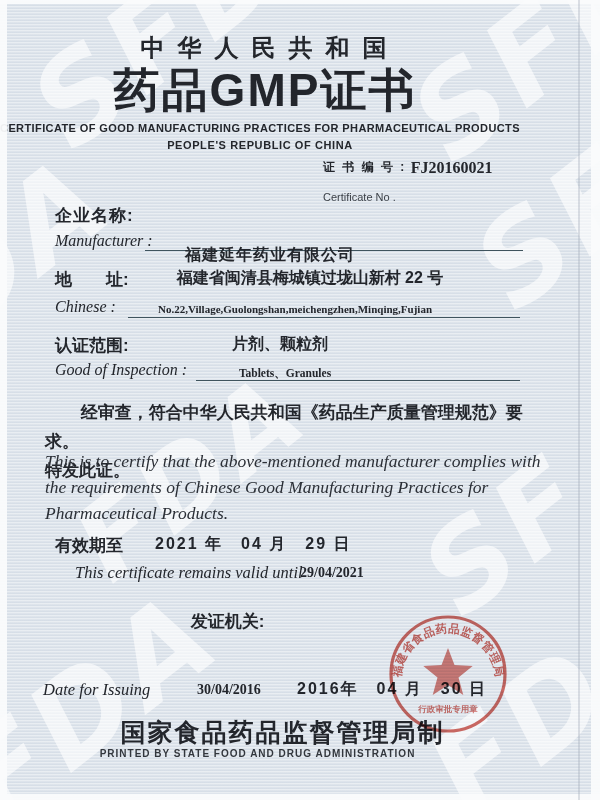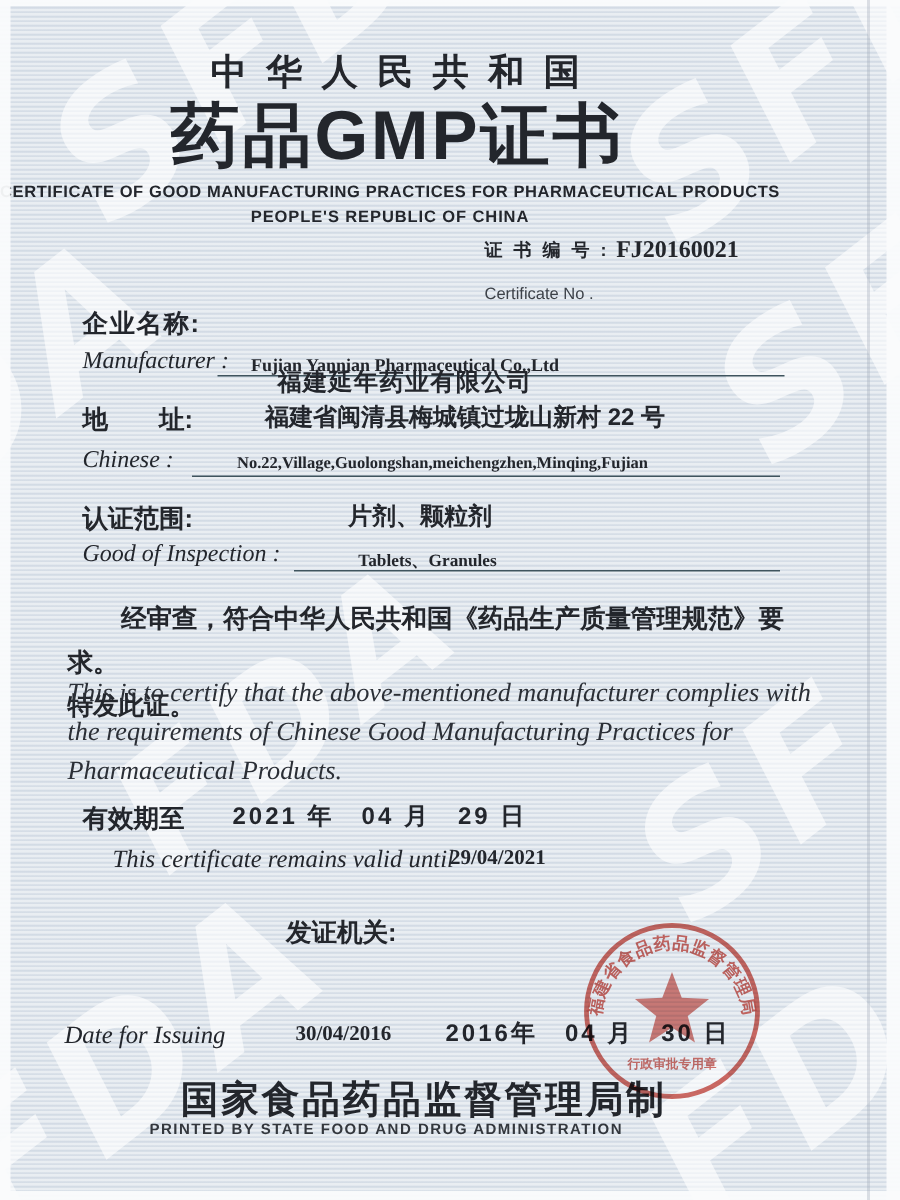--- a/index.html
+++ b/index.html
@@ -52,21 +52,20 @@
   <div class="abs ink" style="left:323px;top:158px;">
     <span class="cn-bold" style="font-size:12px;letter-spacing:2px;vertical-align:middle;">证 书 编 号 :</span>
     <span class="serif-b" style="font-size:16px;vertical-align:middle;">FJ20160021</span>
     <div style="font-size:11px;color:#3c4148;margin-top:14px;">Certificate No .</div>
   </div>
 
   <div class="abs ink cn-bold" style="left:55px;top:204px;font-size:17px;letter-spacing:1px;">企业名称:</div>
   <div class="abs ink center" style="left:160px;top:204px;width:220px;font-size:16px;font-weight:600;letter-spacing:1px;margin-top:41px;">福建延年药业有限公司</div>
   <div class="abs ink serif-i" style="left:55px;top:232px;font-size:16px;">Manufacturer :</div>
   <div class="uline" style="left:145px;top:232px;width:378px;height:18px;"></div>
-  <div class="abs ink serif-b center" style="left:160px;top:236px;width:220px;font-size:12px;">Fujian Yannian Pharmaceutical Co.,Ltd</div>
 
   <div class="abs ink cn-bold" style="left:55px;top:268px;font-size:17px;">地　　址:</div>
   <div class="abs ink center" style="left:165px;top:268px;width:290px;font-size:16px;font-weight:600;">福建省闽清县梅城镇过垅山新村 22 号</div>
   <div class="abs ink serif-i" style="left:55px;top:298px;font-size:16px;">Chinese :</div>
   <div class="uline" style="left:128px;top:299px;width:392px;height:18px;"></div>
   <div class="abs ink serif-b center" style="left:140px;top:303px;width:310px;font-size:11px;">No.22,Village,Guolongshan,meichengzhen,Minqing,Fujian</div>
 
   <div class="abs ink cn-bold" style="left:55px;top:334px;font-size:17px;">认证范围:</div>
   <div class="abs ink center" style="left:200px;top:334px;width:160px;font-size:16px;font-weight:600;">片剂、颗粒剂</div>
   <div class="abs ink serif-i" style="left:55px;top:361px;font-size:16px;">Good of Inspection :</div>

